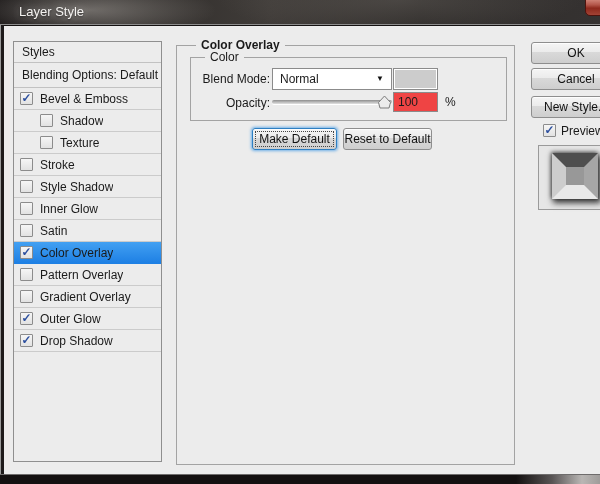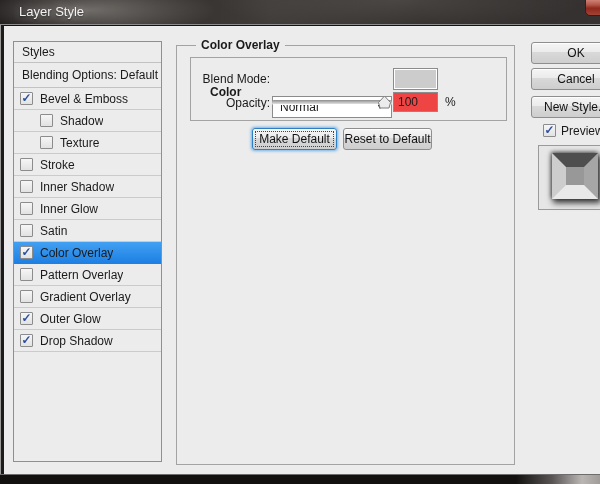--- a/index.html
+++ b/index.html
@@ -51,24 +51,24 @@
     background:linear-gradient(180deg,#f6f6f6,#e2e2e2); border:1px solid #8c8c8c; border-radius:1px;
     font-size:12px; line-height:11px; font-weight:bold; color:#2c4f9e; text-align:center; }
   
   .group-outer { position:absolute; left:172px; top:19px; width:339px; height:420px;
     border:1px solid #a3a3a3; }
   .group-outer-legend { position:absolute; left:19px; top:-8px; background:#ececec;
     padding:0 5px; font-weight:bold; }
   .group-inner { position:absolute; left:186px; top:31px; width:317px; height:64px;
     border:1px solid #a3a3a3; }
   .group-inner-legend { position:absolute; left:14px; top:-8px; background:#ececec;
-    padding:0 5px; font-weight:bold;margin-top:35px; }
+    padding:0 5px; font-weight:normal; }
   .field-label { position:absolute; width:80px; text-align:right; line-height:22px; }
   .combo { position:absolute; left:268px; top:42px; width:120px; height:22px;
-    background:#fff; border:1px solid #8b8b8b; line-height:20px; padding-left:7px;margin-top:28px; }
+    background:#fff; border:1px solid #8b8b8b; line-height:20px; padding-left:7px; }
   .combo-arrow { position:absolute; right:7px; top:0; font-size:8px; line-height:20px; color:#111; }
   .swatch { position:absolute; left:389px; top:42px; width:45px; height:22px;
     border:1px solid #8b8b8b; box-shadow:inset 0 0 0 1px #ffffff; }
   .annotation { position:absolute; left:437px; top:38px; width:117px; height:25px;
     display:flex; align-items:center; justify-content:center;
     font-size:12.5px; color:#2e2416; z-index:50; }
   .slider { position:absolute; left:268px; top:66px; width:120px; height:20px; }
   .slider-track { position:absolute; left:0; top:8px; width:120px; height:4px; border-radius:2px;
     background:linear-gradient(180deg,#8d8d8d,#e2e2e2); box-shadow:0 1px 0 #fff; }
   .slider-thumb { position:absolute; right:0; top:3px; }
@@ -126,21 +126,21 @@
           <div class="style-row indent">
             <span class="checkbox"></span>
             <span class="row-label">Texture</span>
           </div>
           <div class="style-row">
             <span class="checkbox"></span>
             <span class="row-label">Stroke</span>
           </div>
           <div class="style-row">
             <span class="checkbox"></span>
-            <span class="row-label">Inner Shadow</span>
+            <span class="row-label">Style Shadow</span>
           </div>
           <div class="style-row">
             <span class="checkbox"></span>
             <span class="row-label">Inner Glow</span>
           </div>
           <div class="style-row">
             <span class="checkbox"></span>
             <span class="row-label">Satin</span>
           </div>
           <div class="style-row selected">

